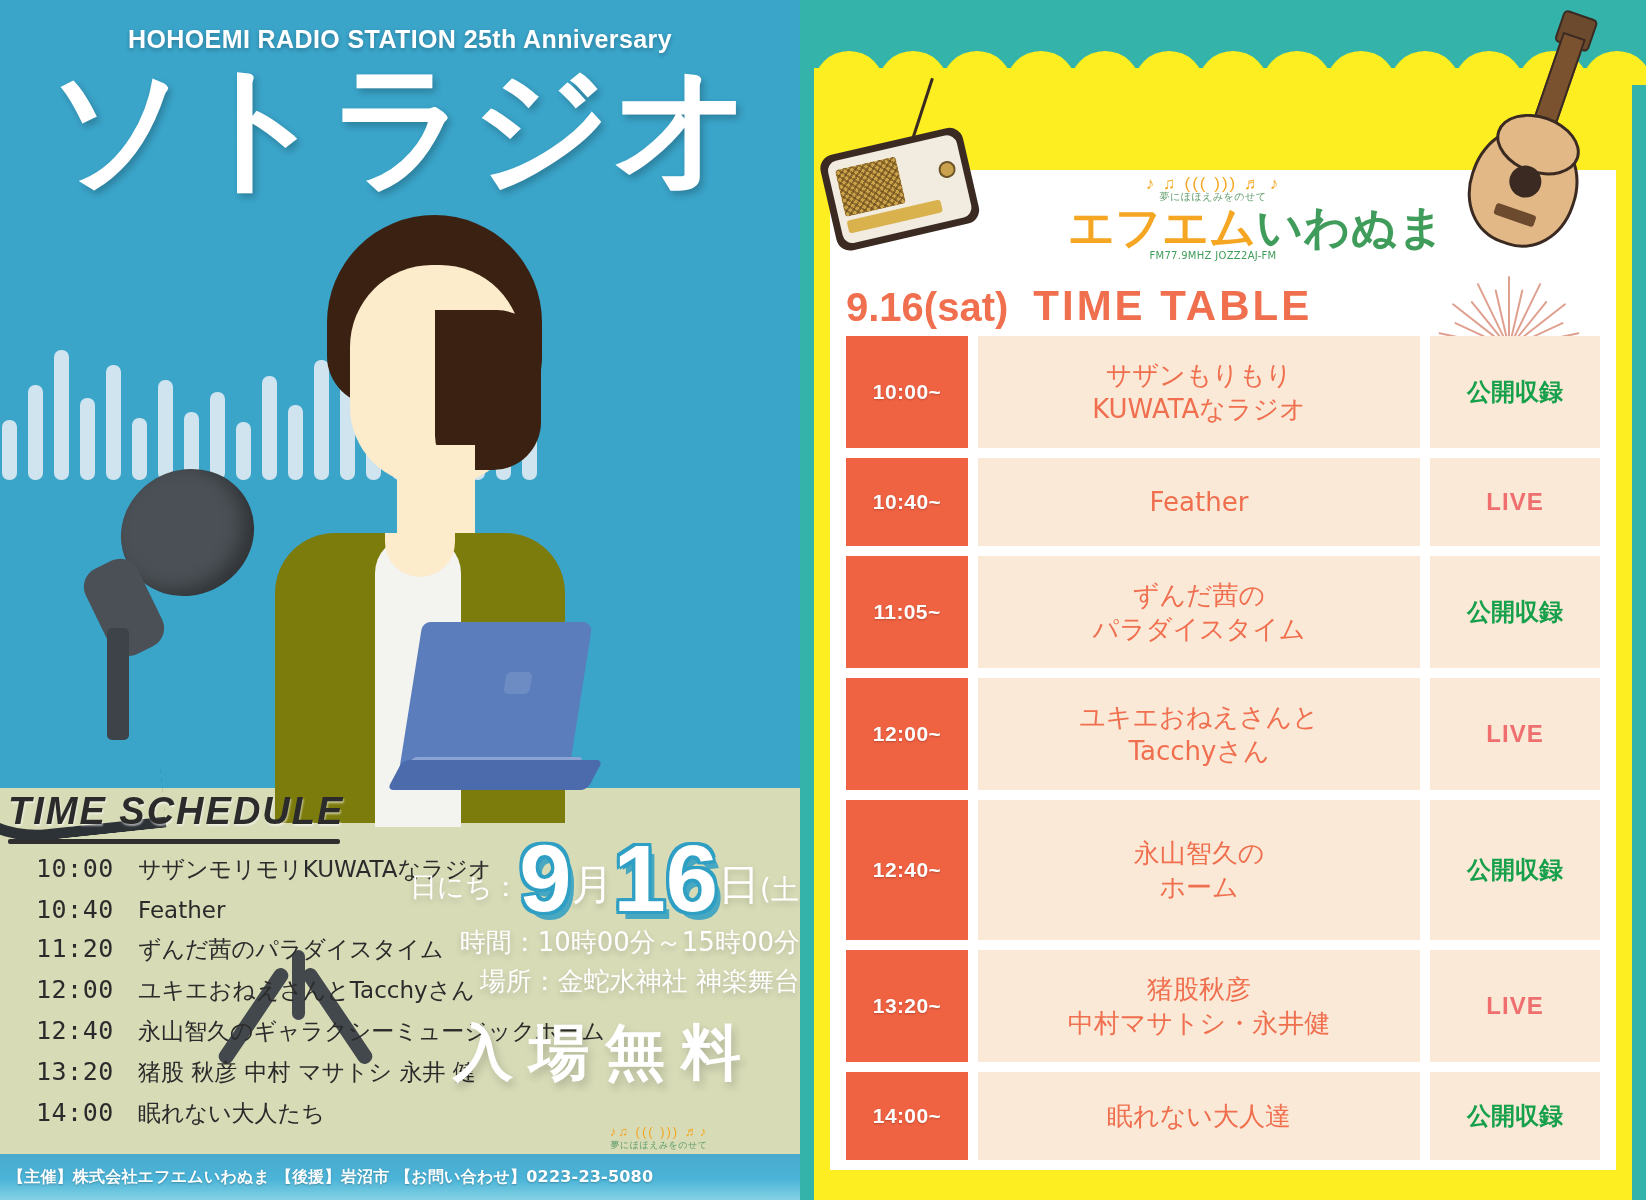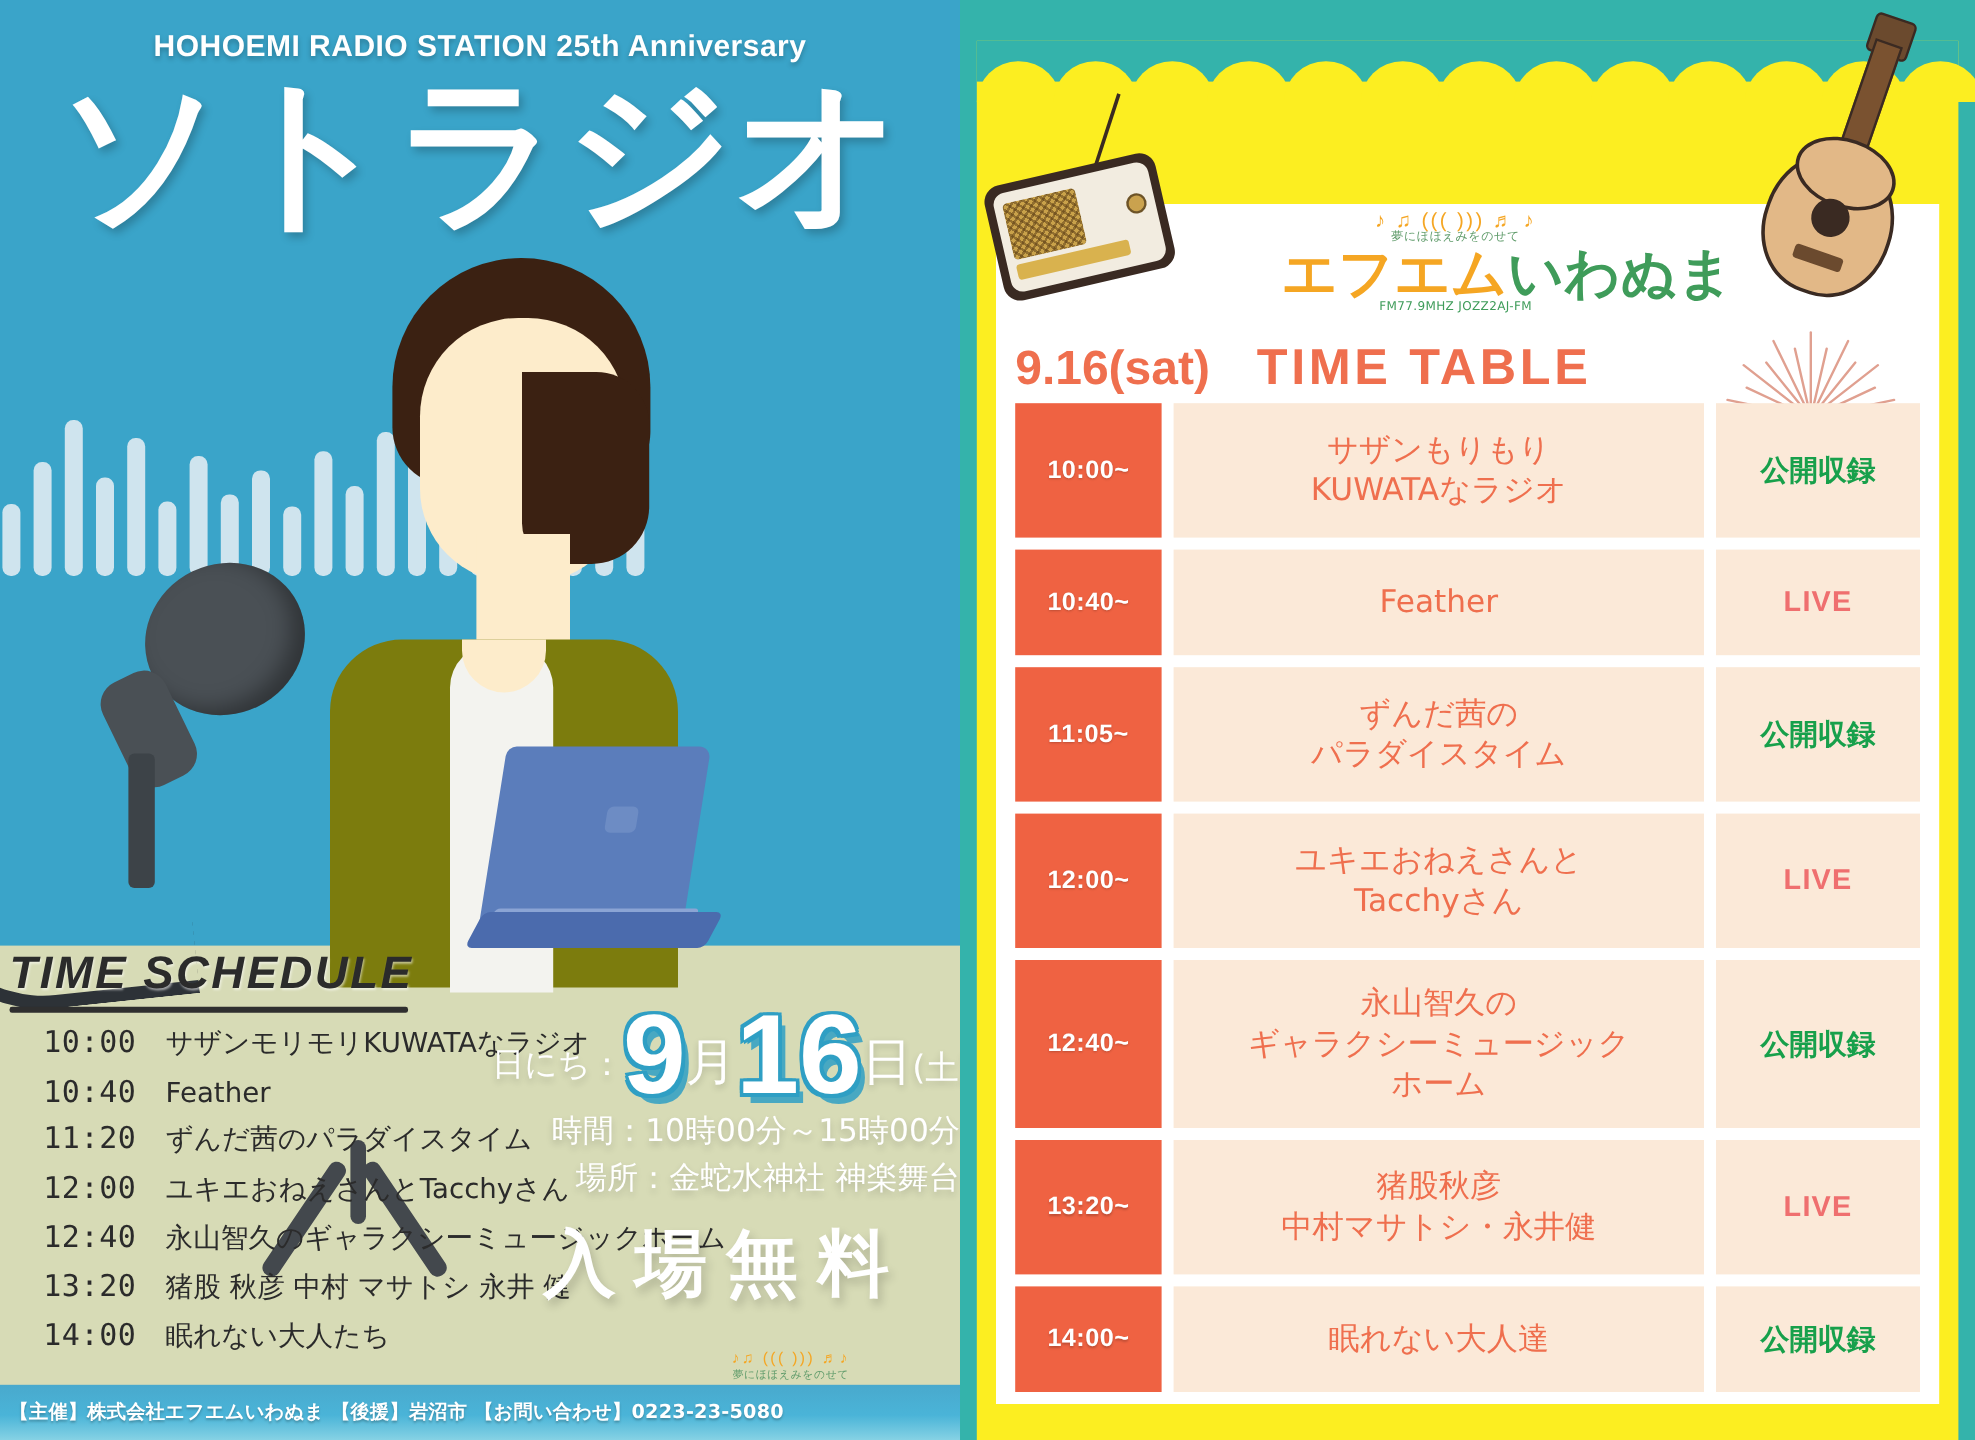--- a/index.html
+++ b/index.html
@@ -277,21 +277,21 @@
 
   
   .rp-logo { position: absolute; left: 248px; top: 174px; width: 330px; text-align:center; }
 
   
   .sunburst { position:absolute; right: 52px; top: 248px; width: 170px; height: 100px; }
   .sunburst i { position:absolute; left:84px; bottom:0; width:2px; height:72px;
     background:#e0a090; transform-origin: bottom center; border-radius:1px;}
 
   .tt-row { position: absolute; left: 46px; top: 282px; width: 540px;
-            display: flex; align-items: flex-end; gap: 39px; }
+            display: flex; align-items: flex-end; gap: 25px; }
   .tt-date {
     font-size: 40px; font-weight: bold; color: #ef6f4e;
     font-family: "Liberation Sans", sans-serif; white-space: nowrap;
   }
   .tt-label {
     font-size: 42px; font-weight: bold; color: #ef6f4e; letter-spacing: 3px;
     font-family: "Liberation Sans", sans-serif; white-space: nowrap;
   }
 
   
@@ -549,21 +549,20 @@
             <div>Tacchyさん</div>
           </div>
           <div class="cell-kind">
             <span class="kind-live">LIVE</span>
           </div>
         </div>
         <div class="trow" style="height: 140px;">
           <div class="cell-time">12:40~</div>
           <div class="cell-prog">
             <div>永山智久の</div>
-            <div>ギャラクシーミュージック</div>
             <div>ホーム</div>
           </div>
           <div class="cell-kind">
             <span class="kind-rec">公開収録</span>
           </div>
         </div>
         <div class="trow" style="height: 112px;">
           <div class="cell-time">13:20~</div>
           <div class="cell-prog">
             <div>猪股秋彦</div>

